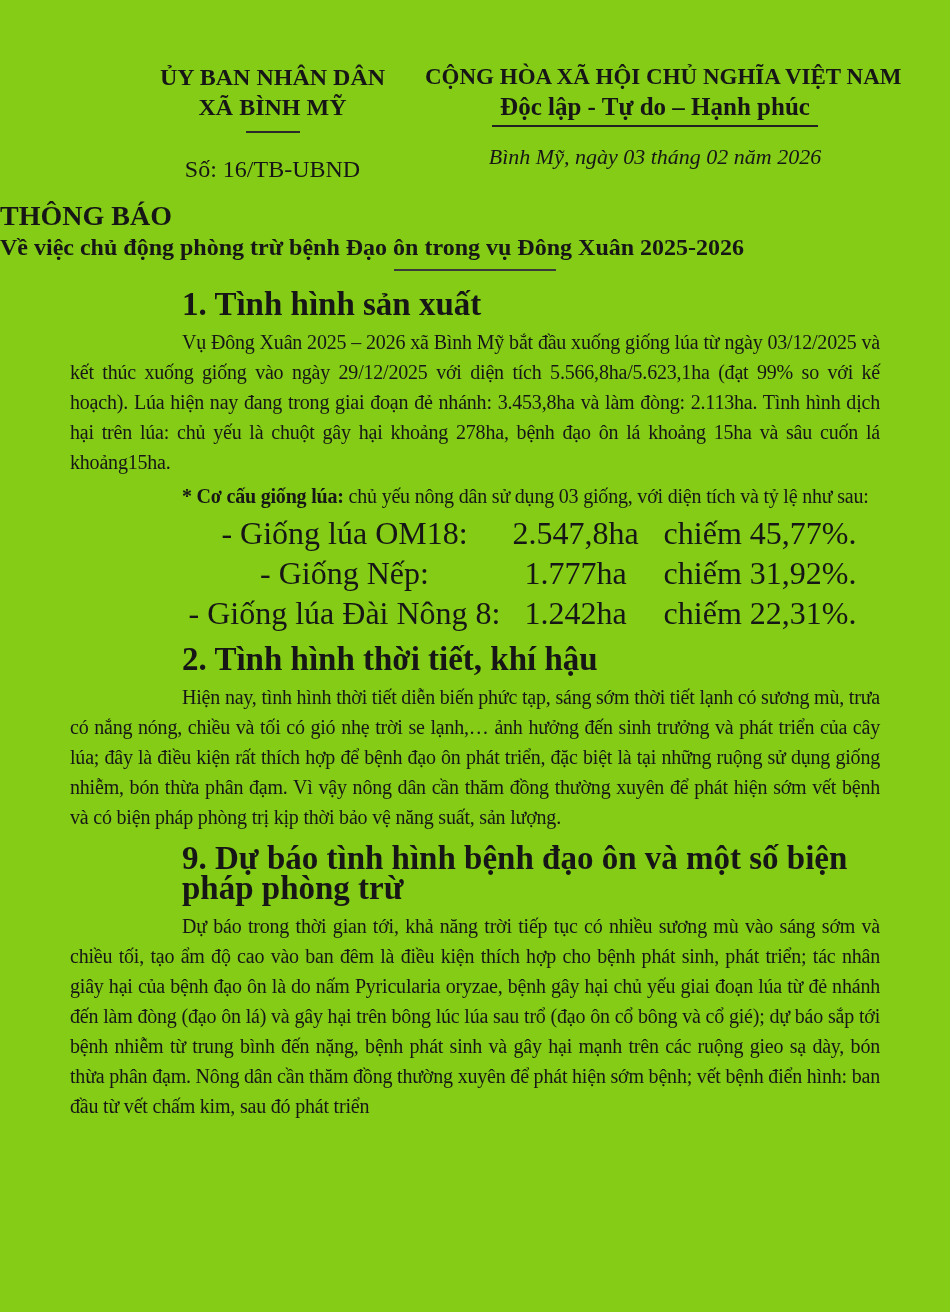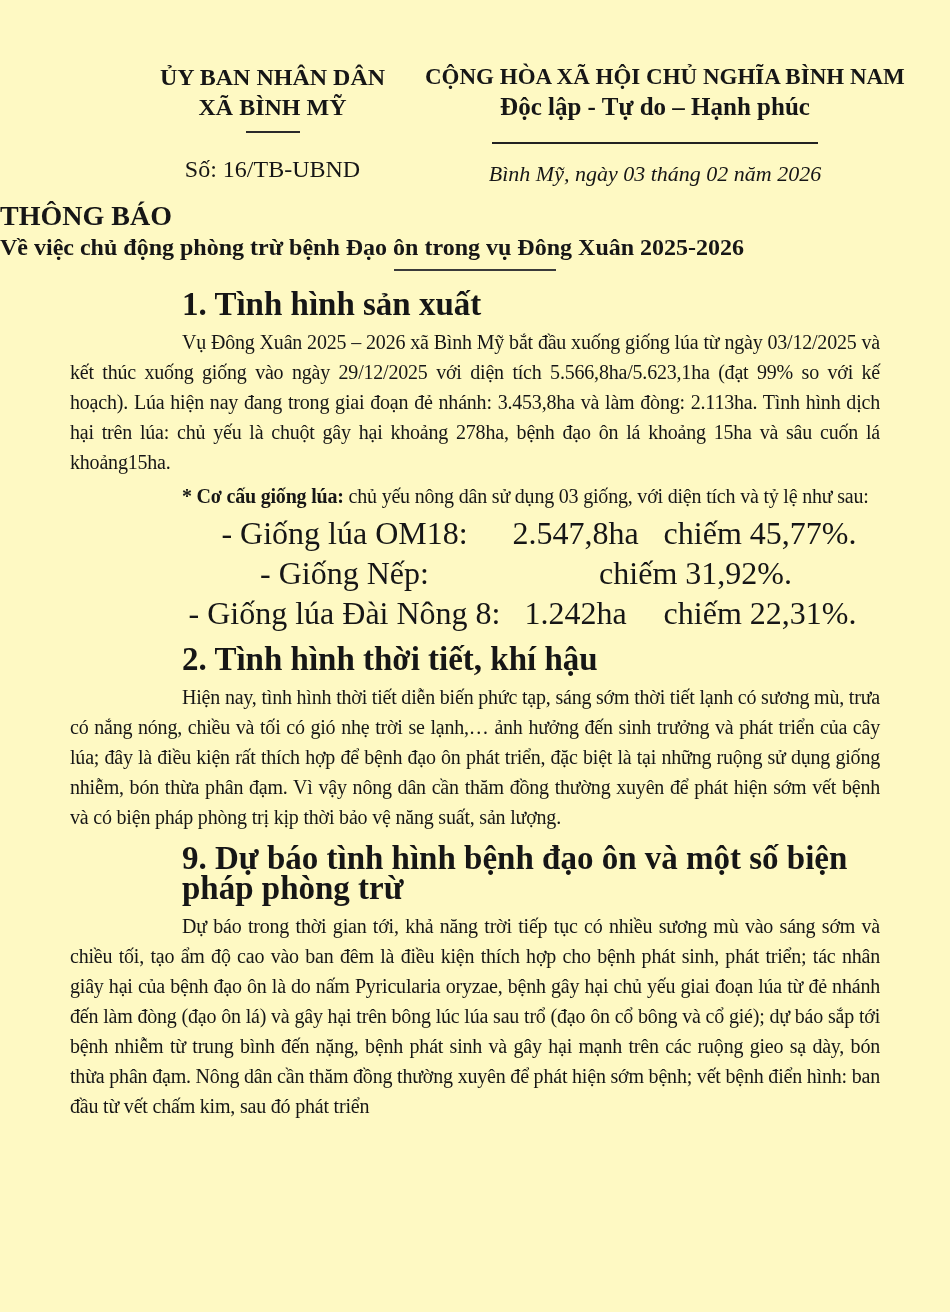--- a/index.html
+++ b/index.html
@@ -1,40 +1,40 @@
 <!DOCTYPE html>
 <html><head>
 <meta charset="utf-8">
 <style>
   html, body { margin:0; padding:0; background:#ffffff; }
   .page {
     position: relative;
     width: 950px;
     height: 1312px;
     margin: 0 auto;
-    background: #fef9c3;
+    background: #84cc16;
     color: #161616;
     font-family: "Liberation Serif", "DejaVu Serif", serif;
     overflow: hidden;
     box-sizing: border-box;
     padding-top: 62px;
   }
 
   
   .header { position: relative; height: 116px; }
   .h-left  { position:absolute; left:95px;  top:0; width:355px; text-align:center; }
   .h-right { position:absolute; left:425px; top:0; width:460px; text-align:center; }
   .org-line { font-weight:bold; font-size:24px; line-height:30px; white-space:nowrap; }
   .h-divider { width:54px; border:0; border-top:2px solid #2a2a2a; margin:9px auto 0; }
   .doc-number { font-size:24px; margin-top:23px; white-space:nowrap; }
   .motto-line1 { font-weight:bold; font-size:23px; line-height:30px; white-space:nowrap; }
   .motto-line2 {
     font-weight:bold; font-size:25px; line-height:30px;
     display:inline-block; border-bottom:2px solid #222;
-    padding:0 8px 20px; white-space:nowrap;
+    padding:0 8px 3px; white-space:nowrap;
   }
   .place-date { font-style:italic; font-size:22px; margin-top:17px; white-space:nowrap; }
 
   
   .title-block { text-align:left; margin-top:22px; }
   .doc-title   { font-size:28px; font-weight:bold; line-height:32px; }
   .doc-subject { font-size:24px; font-weight:bold; line-height:30px; white-space:nowrap; }
   .title-underline { width:162px; border:0; border-top:2px solid #3a3a3a; margin:7px auto 0; }
 
   
@@ -64,21 +64,21 @@
 <div class="page">
 
   <div class="header">
     <div class="h-left">
       <div class="org-line">ỦY BAN NHÂN DÂN</div>
       <div class="org-line">XÃ BÌNH MỸ</div>
       <hr class="h-divider">
       <div class="doc-number">Số: 16/TB-UBND</div>
     </div>
     <div class="h-right">
-      <div class="motto-line1">CỘNG HÒA XÃ HỘI CHỦ NGHĨA BÌNH NAM</div>
+      <div class="motto-line1">CỘNG HÒA XÃ HỘI CHỦ NGHĨA VIỆT NAM</div>
       <div>
         <span class="motto-line2">Độc lập - Tự do – Hạnh phúc</span>
       </div>
       <div class="place-date">Bình Mỹ, ngày 03 tháng 02 năm 2026</div>
     </div>
   </div>
 
   <div class="title-block">
     <div class="doc-title">THÔNG BÁO</div>
     <div class="doc-subject">Về việc chủ động phòng trừ bệnh Đạo ôn trong vụ Đông Xuân 2025-2026</div>
@@ -93,20 +93,21 @@
     <p class="para star"><span class="lead-bold">* Cơ cấu giống lúa:</span> <span>chủ yếu nông dân sử dụng 03 giống, với diện tích và tỷ lệ như sau:</span></p>
 
     <div class="varieties">
       <div class="variety-row">
         <span class="v-label">- Giống lúa OM18:</span>
         <span class="v-area">2.547,8ha</span>
         <span class="v-share">chiếm 45,77%.</span>
       </div>
       <div class="variety-row">
         <span class="v-label">- Giống Nếp:</span>
+        <span class="v-area">1.777ha</span>
         <span class="v-share">chiếm 31,92%.</span>
       </div>
       <div class="variety-row">
         <span class="v-label">- Giống lúa Đài Nông 8:</span>
         <span class="v-area">1.242ha</span>
         <span class="v-share">chiếm 22,31%.</span>
       </div>
     </div>
 
     <div class="section-heading tight">2. Tình hình thời tiết, khí hậu</div>

